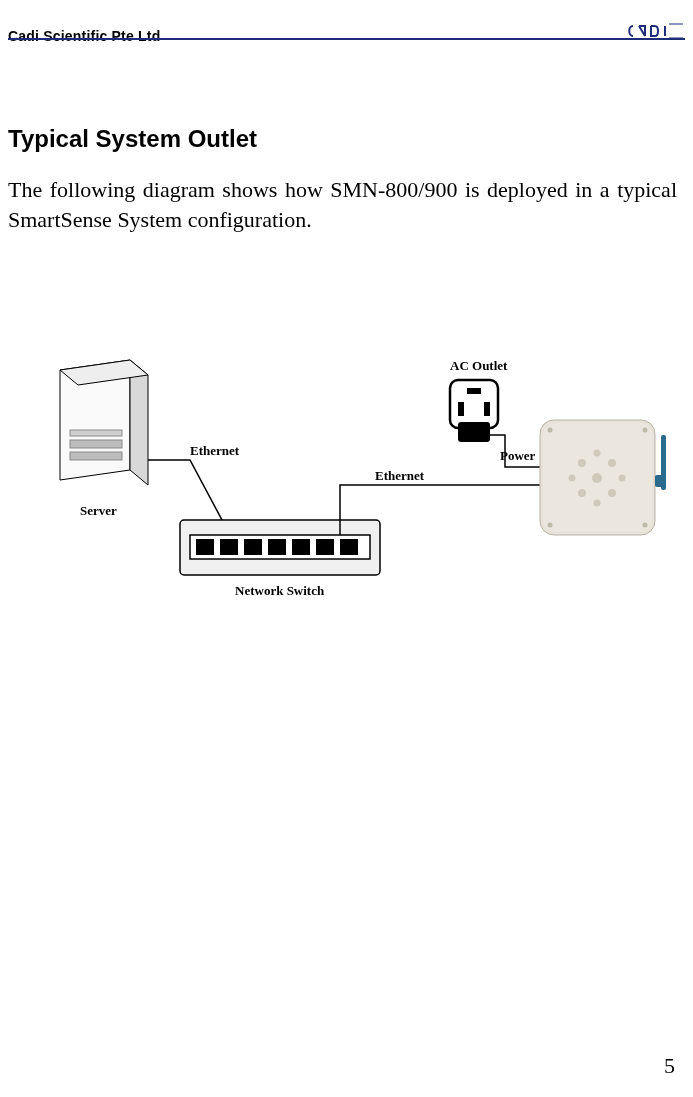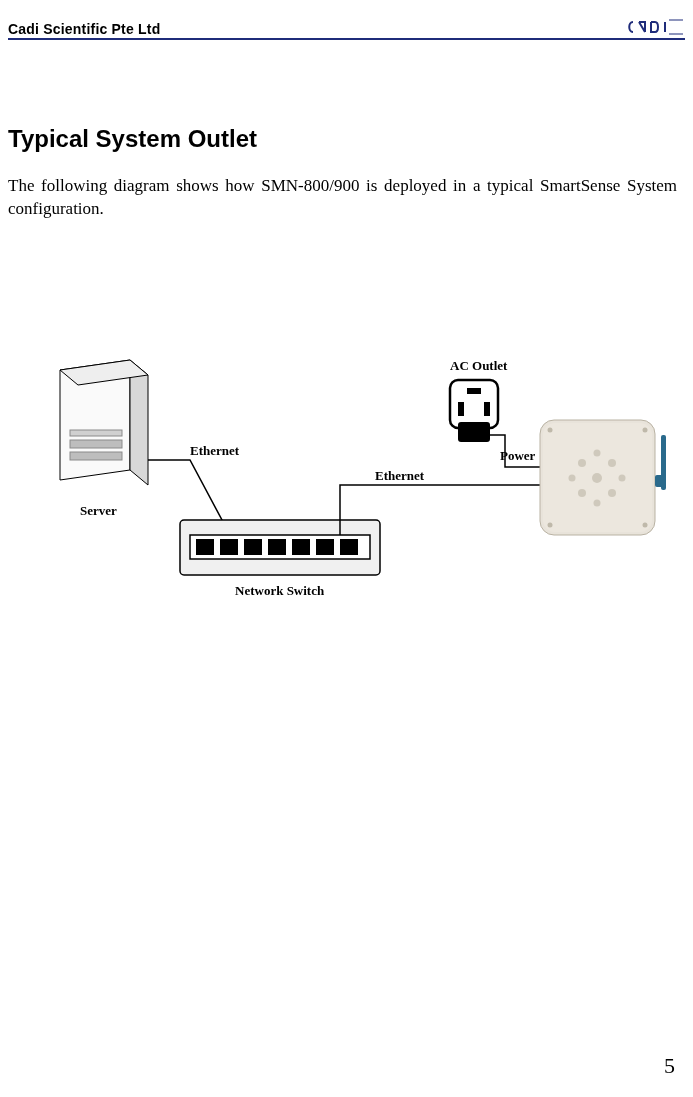--- a/index.html
+++ b/index.html
@@ -1,24 +1,24 @@
 <!DOCTYPE html>
 <html><head>
 <meta charset="utf-8">
 <style>
   * { box-sizing: border-box; margin: 0; padding: 0; }
   html, body { width: 693px; height: 1097px; background: #fff; font-family: "Times New Roman", Times, serif; color: #000; }
   .page { position: relative; width: 693px; height: 1097px; }
-  .header { position: absolute; top: 14px; left: 8px; right: 8px; height: 30px; display: flex; justify-content: space-between; align-items: center; }
+  .header { position: absolute; top: 14px; left: 8px; right: 8px; height: 30px; display: flex; justify-content: space-between; align-items: flex-end; }
   .company { font-family: Arial, Helvetica, sans-serif; font-weight: bold; font-size: 14px; letter-spacing: 0.2px; }
   .logo-wrap { text-align: right; }
   .logo { display: inline-block; }
   .header-rule { position: absolute; top: 38px; left: 8px; right: 8px; height: 0; border-top: 2px solid #1f2c7a; }
   .title { position: absolute; top: 125px; left: 8px; font-family: Arial, Helvetica, sans-serif; font-weight: bold; font-size: 24px; }
-  .intro { position: absolute; top: 175px; left: 8px; right: 16px; font-size: 17px; line-height: 1.35; text-align: justify; }
+  .intro { position: absolute; top: 175px; left: 8px; right: 16px; font-size: 22px; line-height: 1.35; text-align: justify; }
   .diagram { position: absolute; top: 340px; left: 30px; width: 640px; height: 290px; }
   .diagram svg { overflow: visible; }
   .page-number { position: absolute; bottom: 18px; right: 18px; font-size: 22px; font-family: "Times New Roman", Times, serif; }
 </style>
 </head>
 <body>
 
 <div class="page">
   <div class="header">
     <div class="company">Cadi Scientific Pte Ltd</div>

